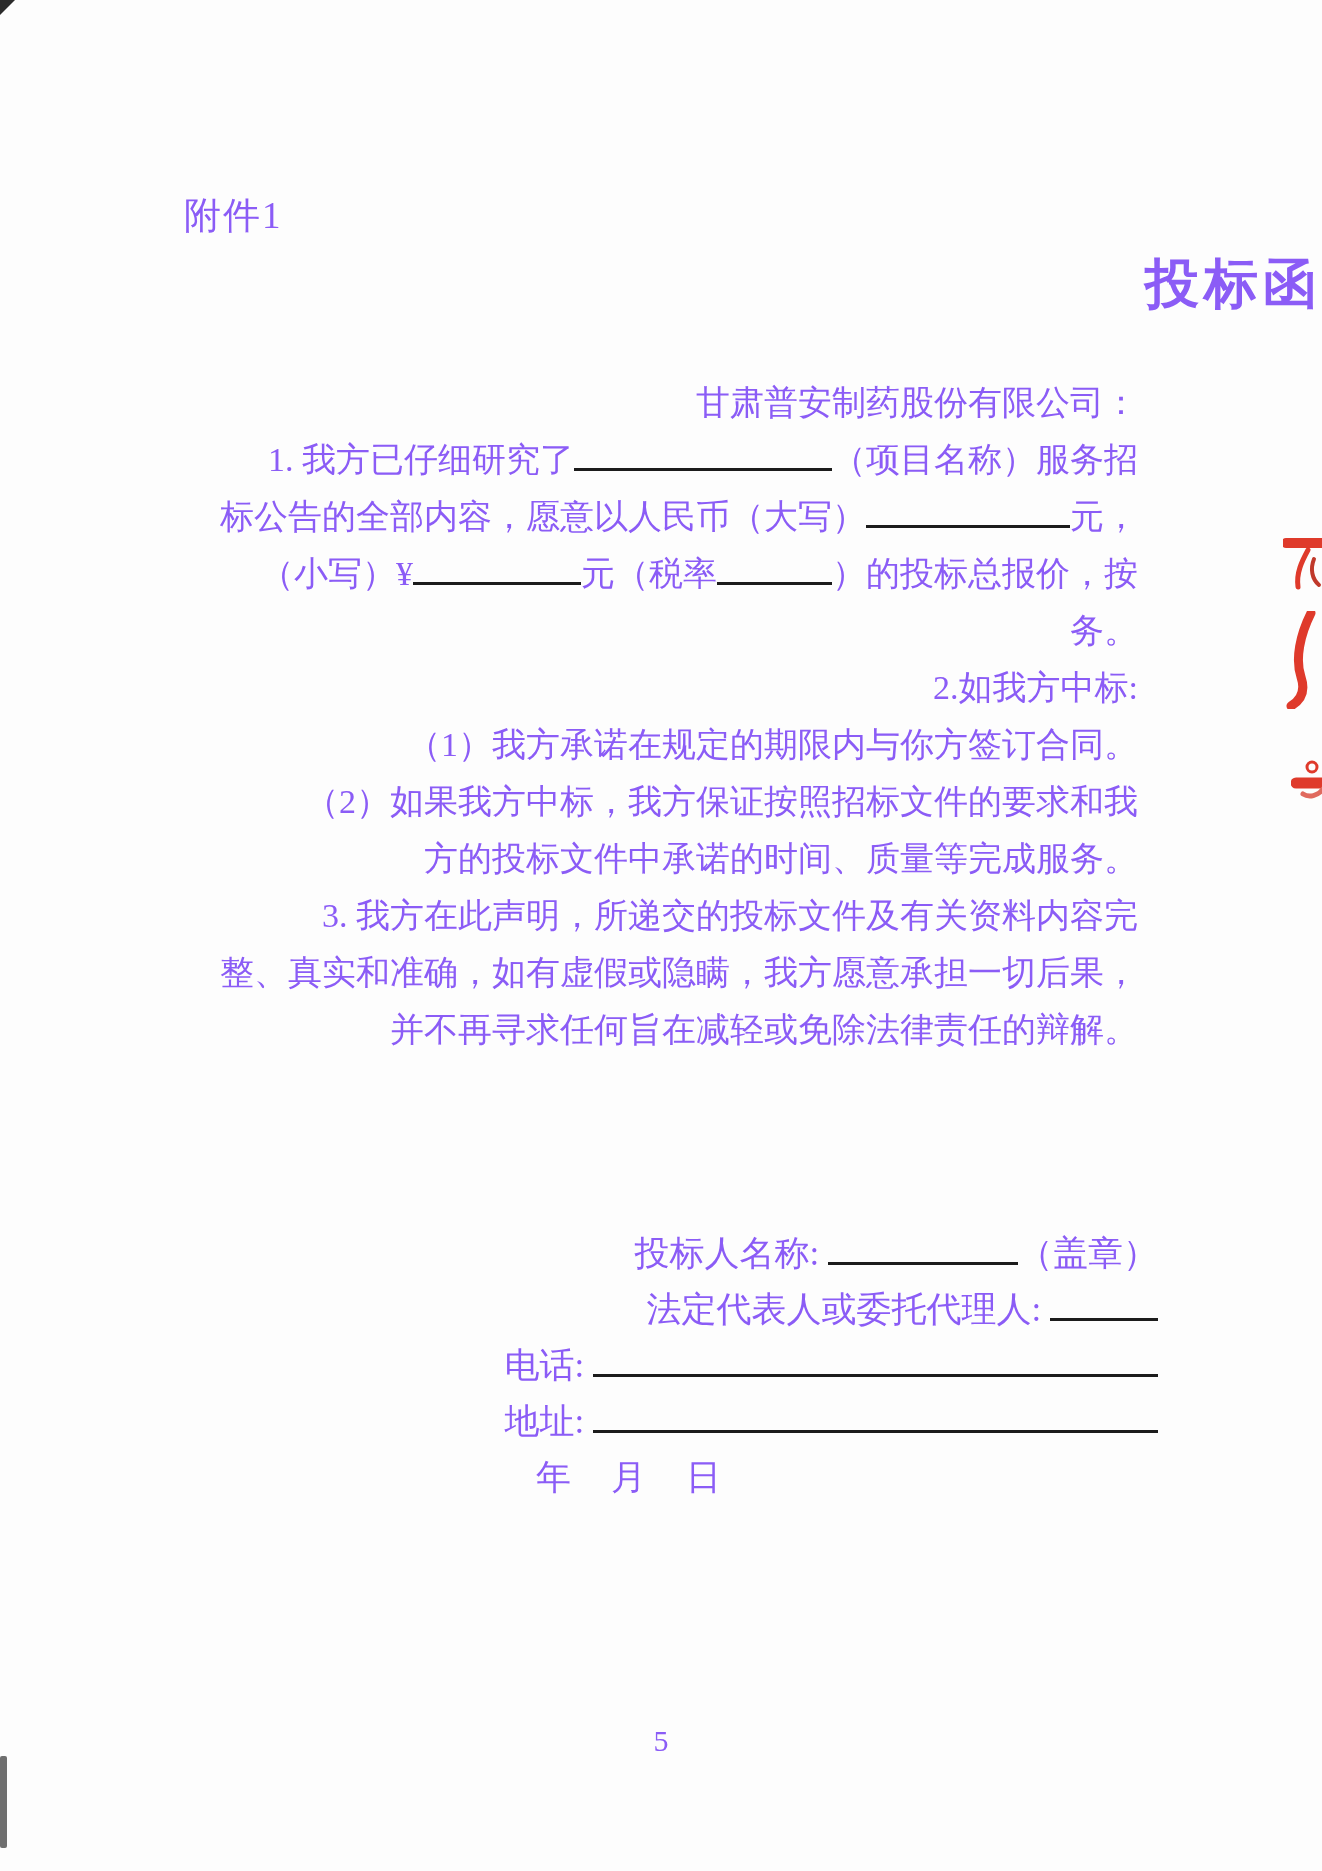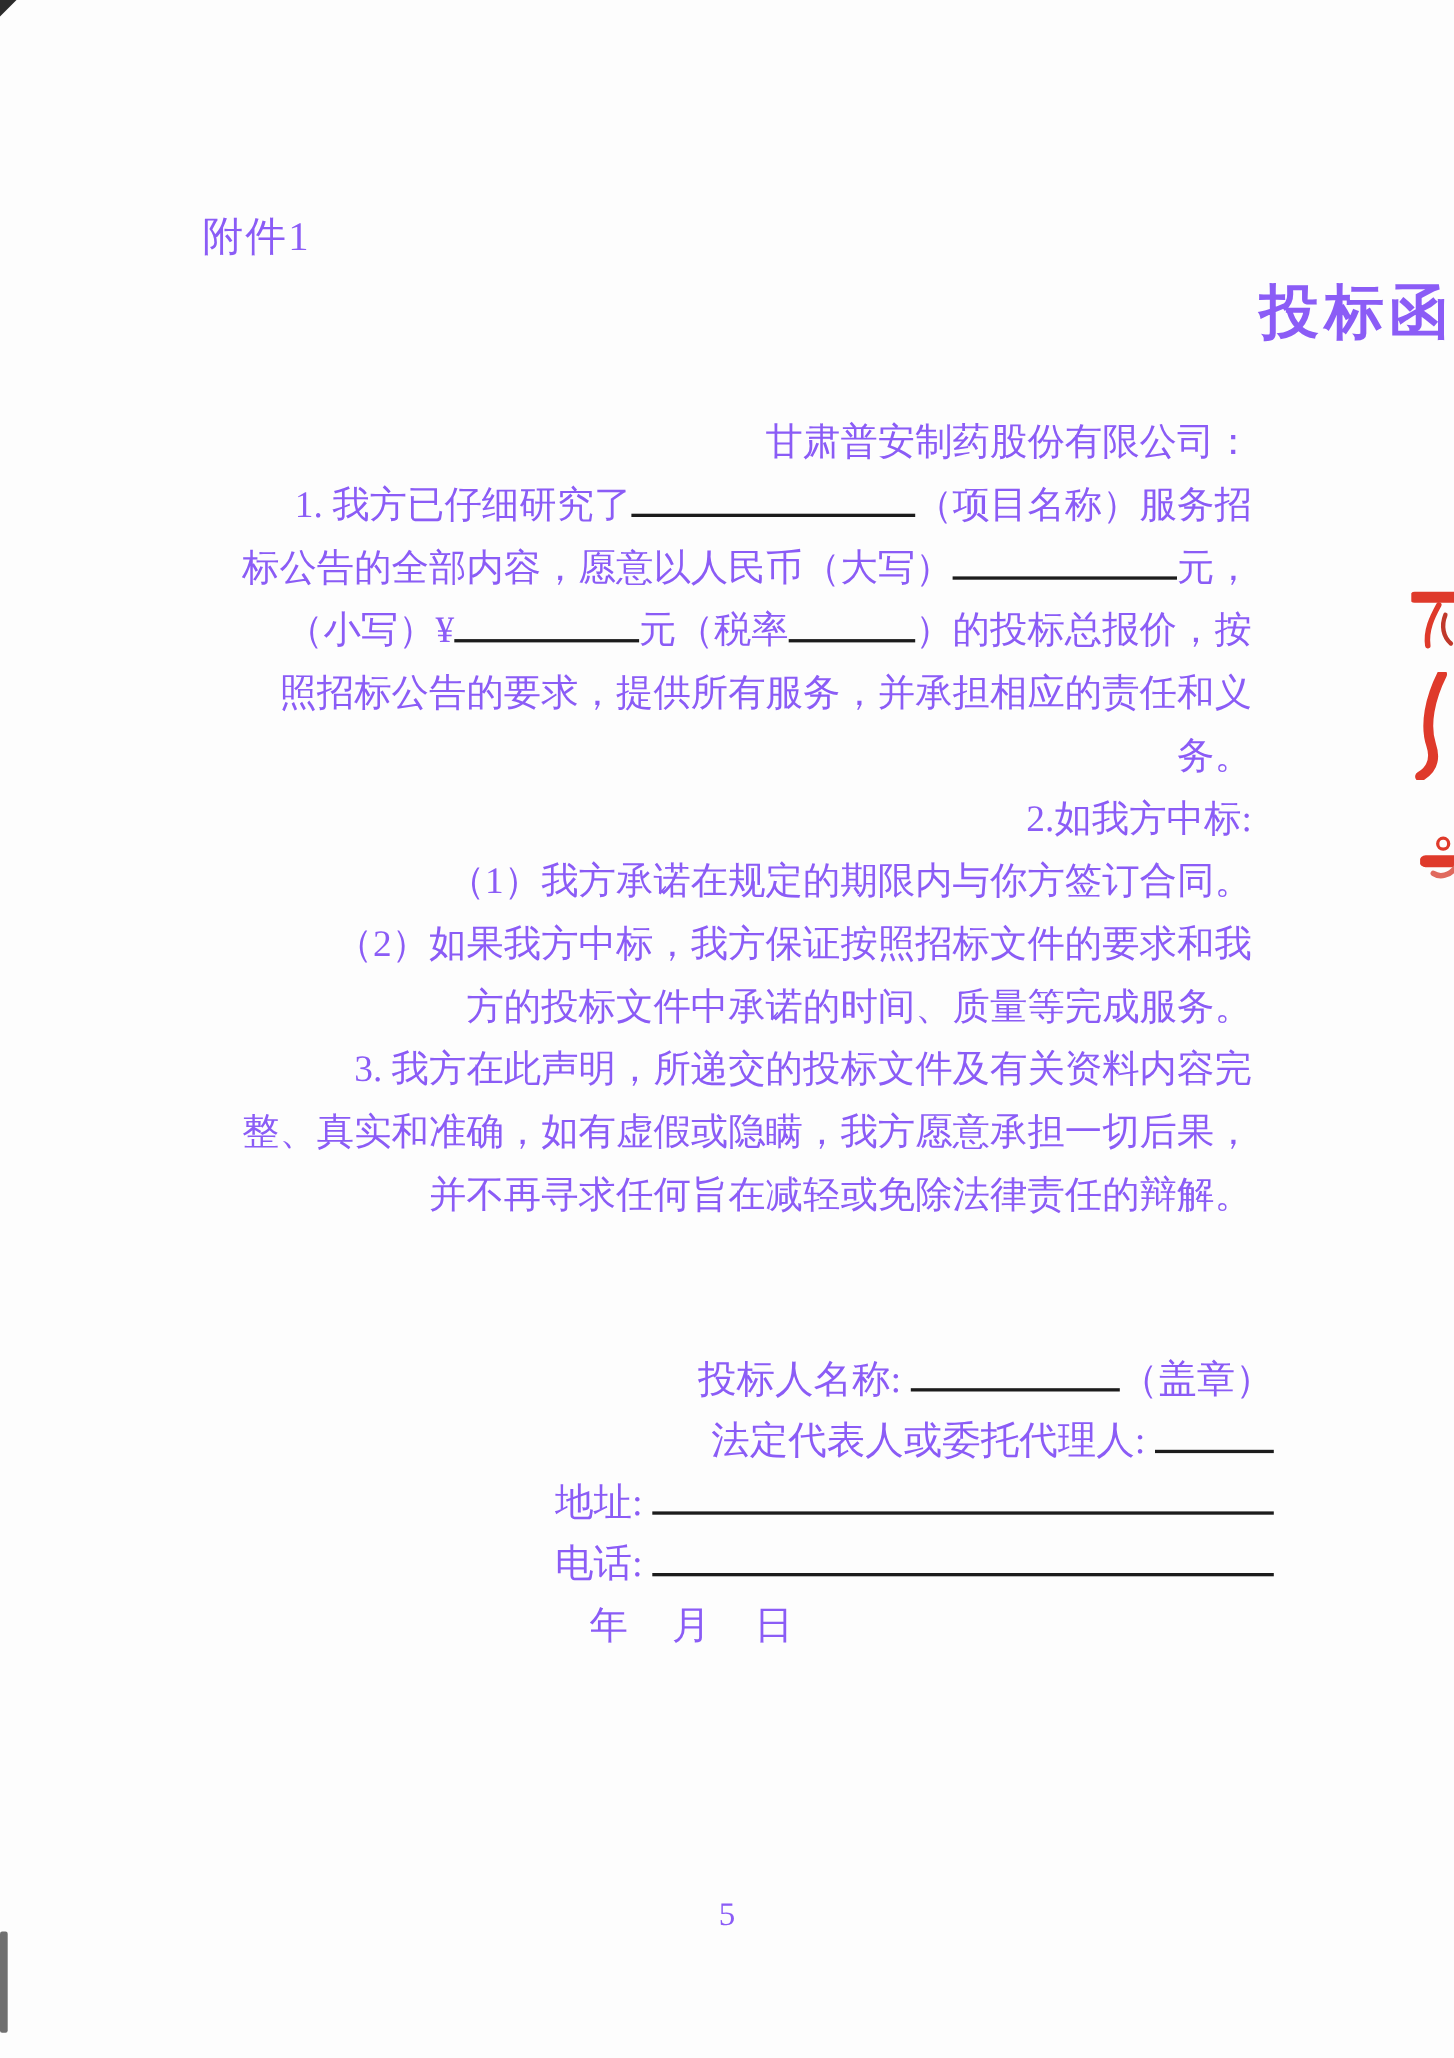--- a/index.html
+++ b/index.html
@@ -70,37 +70,36 @@
 
   <div class="attachment">附件1</div>
 
   <div class="doc-title">投标函</div>
 
   <div class="body-block" id="body-lines">
       <div class="line"><span class="t">甘肃普安制药股份有限公司：</span></div>
       <div class="line" style="padding-left: 48px;"><span class="t">1. 我方已仔细研究了</span><span class="blank grow"></span><span class="t">（项目名称）服务招</span></div>
       <div class="line"><span class="t">标公告的全部内容，愿意以人民币（大写）</span><span class="blank grow"></span><span class="t">元，</span></div>
       <div class="line"><span class="t">（小写）¥</span><span class="blank" style="width: 168px;"></span><span class="t">元（税率</span><span class="blank" style="width: 115px;"></span><span class="t">）的投标总报价，按</span></div>
-      <div class="line"><span class="t">照招标公告的要求，提供所有服务，并承担相应的责任和义</span></div>
       <div class="line"><span class="t">务。</span></div>
       <div class="line" style="padding-left: 48px;"><span class="t">2.如我方中标:</span></div>
       <div class="line" style="padding-left: 22px;"><span class="t">（1）我方承诺在规定的期限内与你方签订合同。</span></div>
       <div class="line" style="padding-left: 22px;"><span class="t">（2）如果我方中标，我方保证按照招标文件的要求和我</span></div>
       <div class="line"><span class="t">方的投标文件中承诺的时间、质量等完成服务。</span></div>
       <div class="line" style="padding-left: 48px;"><span class="t">3. 我方在此声明，所递交的投标文件及有关资料内容完</span></div>
       <div class="line"><span class="t">整、真实和准确，如有虚假或隐瞒，我方愿意承担一切后果，</span></div>
       <div class="line"><span class="t">并不再寻求任何旨在减轻或免除法律责任的辩解。</span></div>
     </div>
 
   <div class="form-block">
     <div id="form-lines">
         <div class="line"><span class="t">投标人名称: </span><span class="blank" style="width: 190px;"></span><span class="t">（盖章）</span></div>
         <div class="line"><span class="t">法定代表人或委托代理人: </span><span class="blank" style="width: 108px;"></span></div>
+        <div class="line"><span class="t">电话: </span><span class="blank" style="width: 565px;"></span></div>
         <div class="line"><span class="t">地址: </span><span class="blank" style="width: 565px;"></span></div>
-        <div class="line"><span class="t">电话: </span><span class="blank" style="width: 565px;"></span></div>
       </div>
     <div class="date-row" id="date-row">
         <span>年</span>
         <span>月</span>
         <span>日</span>
       </div>
   </div>
 
   <div class="page-number">5</div>
 

